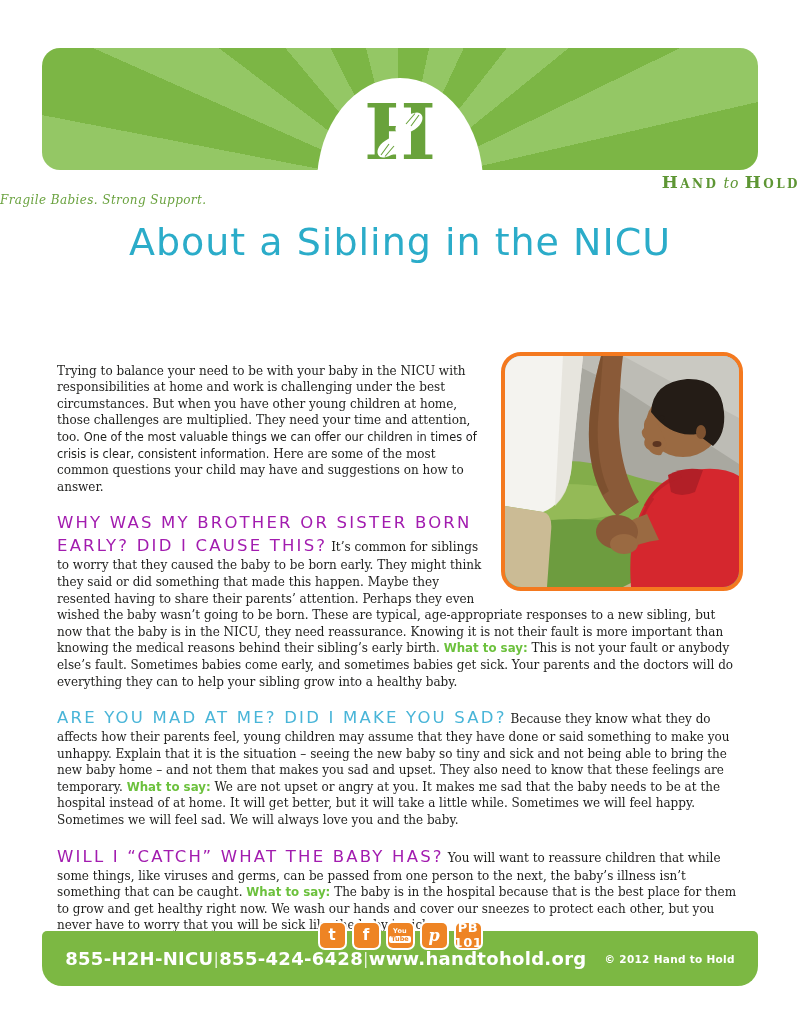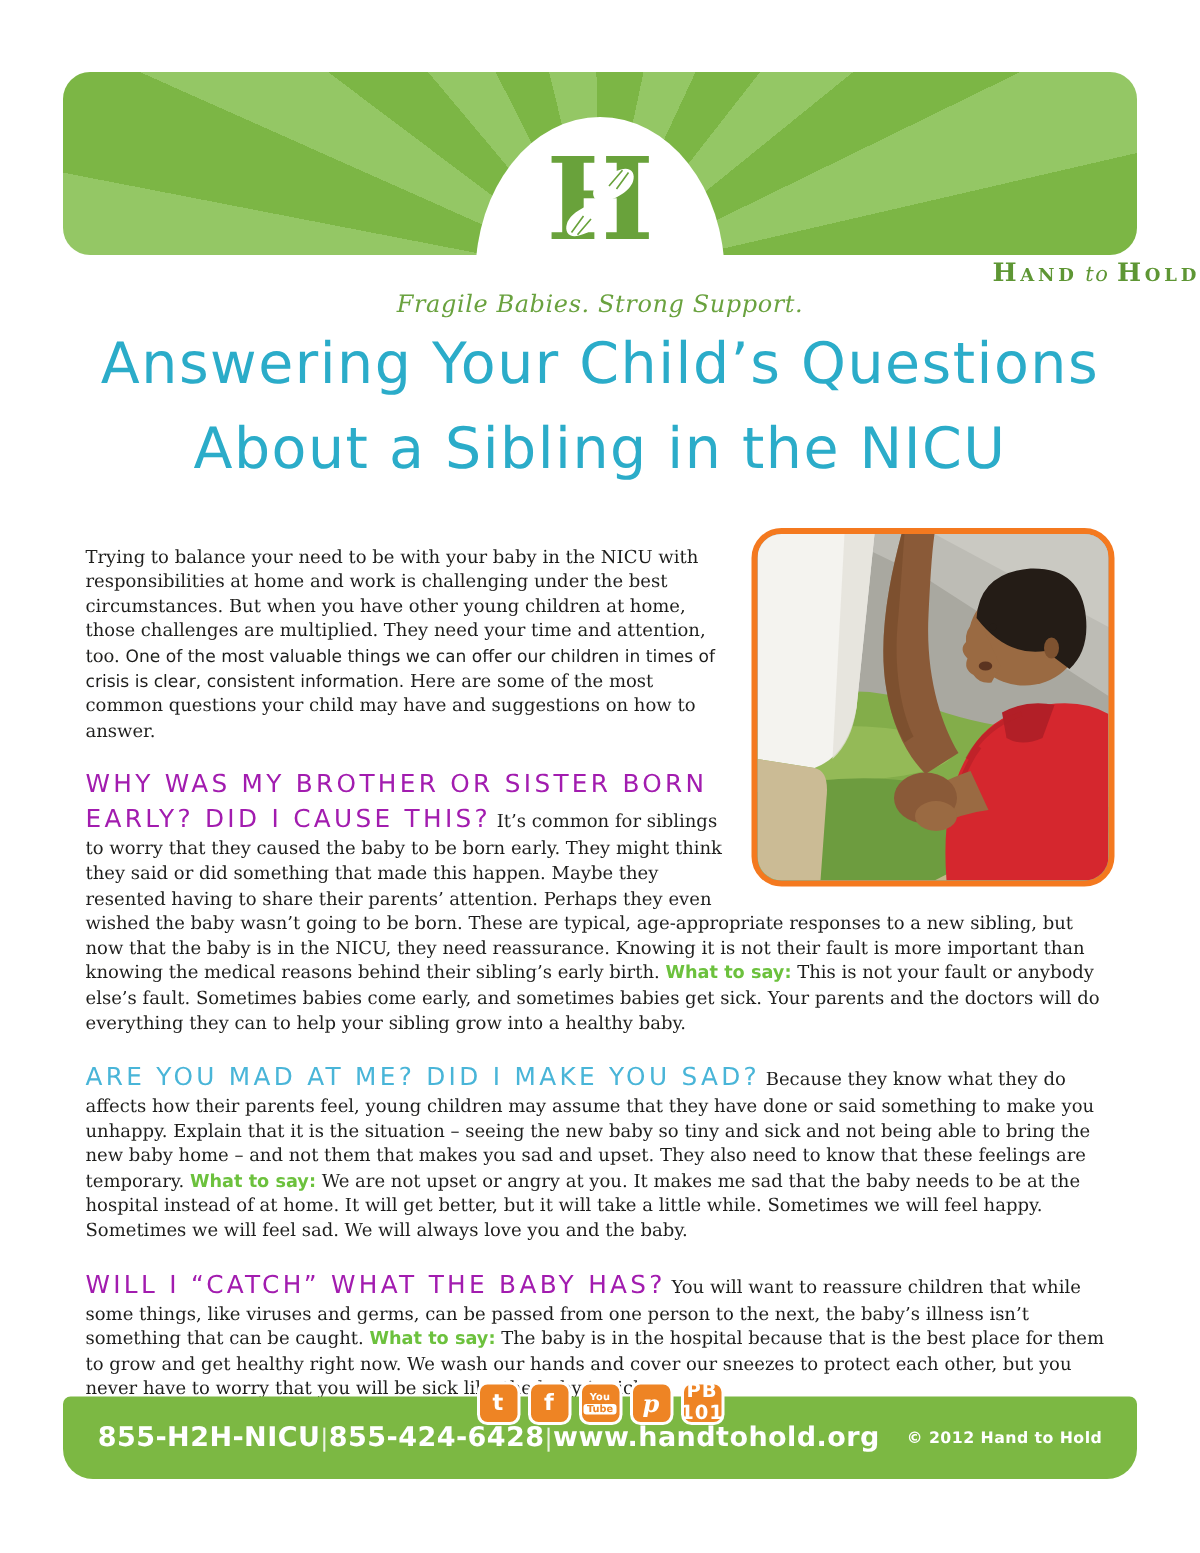--- a/index.html
+++ b/index.html
@@ -16,22 +16,22 @@
   .banner-circle { position:absolute; left:50%; top:30px; transform:translateX(-50%);
             width:166px; height:210px; border-radius:50%; background:#fff;
             display:flex; justify-content:center; }
   .logo-h-svg { margin-top:14px; }
 
   
   .wordmark { position:absolute; top:172px; left:0; width:100%; text-align:right;
               color:#5e9634; font-family:"DejaVu Serif",serif; }
   .wordmark .caps { font-variant:small-caps; font-size:17px; letter-spacing:2.5px; font-weight:600; }
   .wordmark .to { font-style:italic; font-size:14px; letter-spacing:1px; }
-  .tagline { position:absolute; top:193px; left:0; width:100%; text-align:center;
-             font-style:italic; font-size:16px; color:#6aa23f; letter-spacing:0.4px;
+  .tagline { position:absolute; top:193px; left:0; width:100%; text-align:left;
+             font-style:italic; font-size:12px; color:#6aa23f; letter-spacing:0.4px;
              font-family:"DejaVu Serif",serif; }
 
   
   .title { position:absolute; top:214px; left:0; width:100%; text-align:center;
            font-family:"DejaVu Sans",sans-serif; font-weight:400;
            font-size:38px; line-height:57px; letter-spacing:1px; color:#2bacc9; }
   .title span { display:block; }
 
   
   .main { position:absolute; top:346px; left:57px; width:686px;
@@ -90,21 +90,20 @@
   </div>
 
   <div class="wordmark">
     <span class="caps">Hand</span>
     <span class="to">to</span>
     <span class="caps">Hold</span>
   </div>
   <div class="tagline">Fragile Babies. Strong Support.</div>
 
   <h1 class="title">
-    <span>Answering Your Child’s Questions</span>
     <span>About a Sibling in the NICU</span>
   </h1>
 
   <div class="main">
 
     <figure class="photo">
       <svg width="234" height="231" viewBox="0 0 234 231" preserveAspectRatio="none">
         <rect width="234" height="231" fill="#a9a8a0"></rect>
         <path d="M52,0 H234 V108 L110,28 Z" fill="#bdbcb5"></path>
         <path d="M118,0 H234 V62 Z" fill="#cac9c2"></path>

